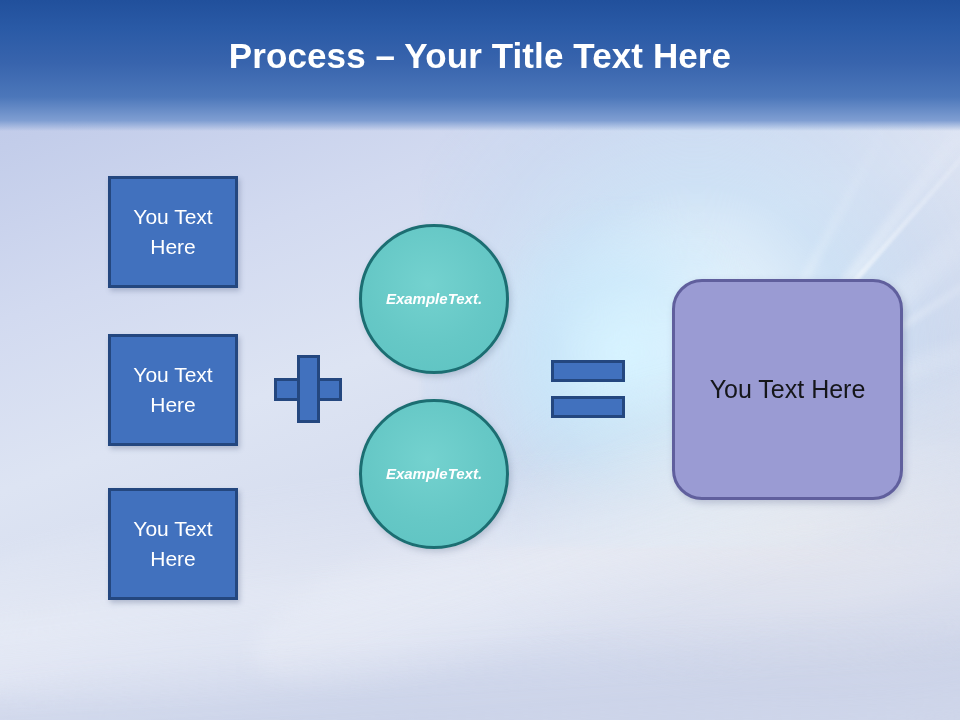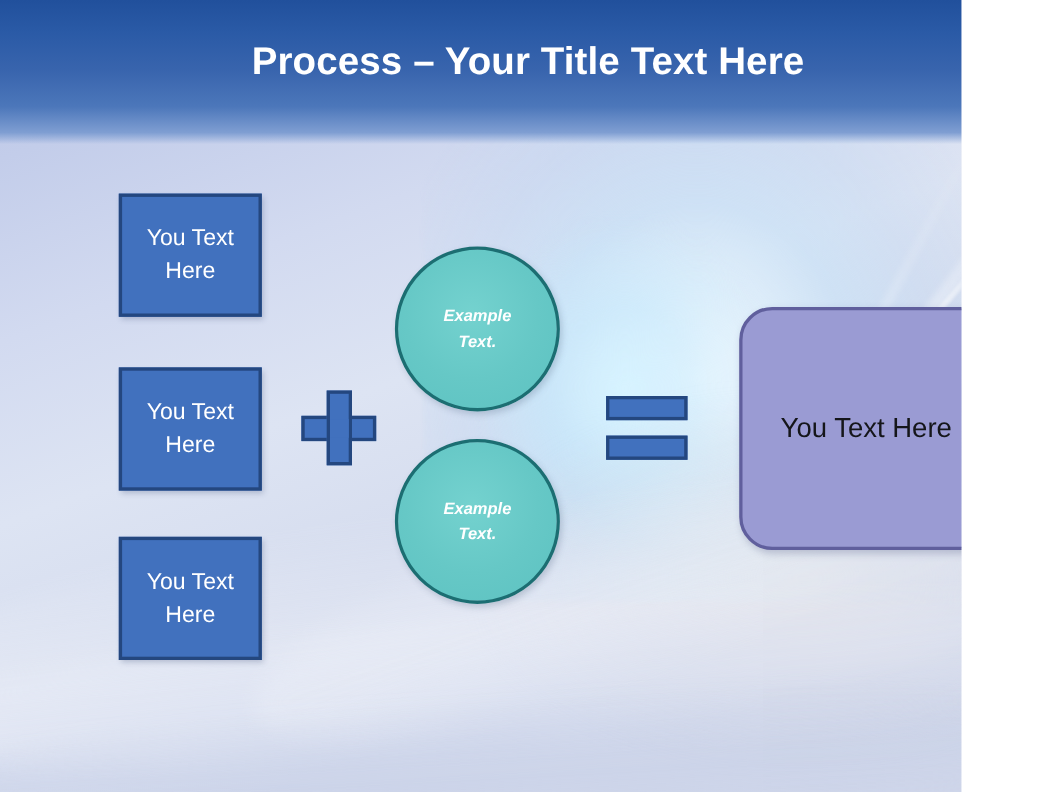--- a/index.html
+++ b/index.html
@@ -6,21 +6,21 @@
     margin: 0;
     padding: 0;
     background: #ffffff;
   }
   body {
     font-family: "Liberation Sans", sans-serif;
   }
 
   #slide {
     position: relative;
-    width: 874px;
+    width: 960px;
     height: 720px;
     overflow: hidden;
     background: #d7dcee;
   }
 
   
   .bg-base {
     position: absolute;
     inset: 0;
     background:
@@ -210,21 +210,22 @@
   
   .circle {
     position: absolute;
     width: 150px;
     height: 150px;
     border-radius: 50%;
     background: radial-gradient(circle at 46% 40%, #74d2cf 0%, #66c8c6 52%, #5cc2c1 100%);
     border: 3px solid #1c6e72;
     box-sizing: border-box;
     display: flex;
-    flex-direction: column;
+    flex-direction: row;
+    align-items: center;
     justify-content: center;
     text-align: center;
     color: #ffffff;
     font-size: 15px;
     font-weight: bold;
     font-style: italic;
     line-height: 1.55;
     box-shadow: 2px 3px 6px rgba(70,90,120,0.25);
   }
   .circle.c1 { left: 359px; top: 224px; }

